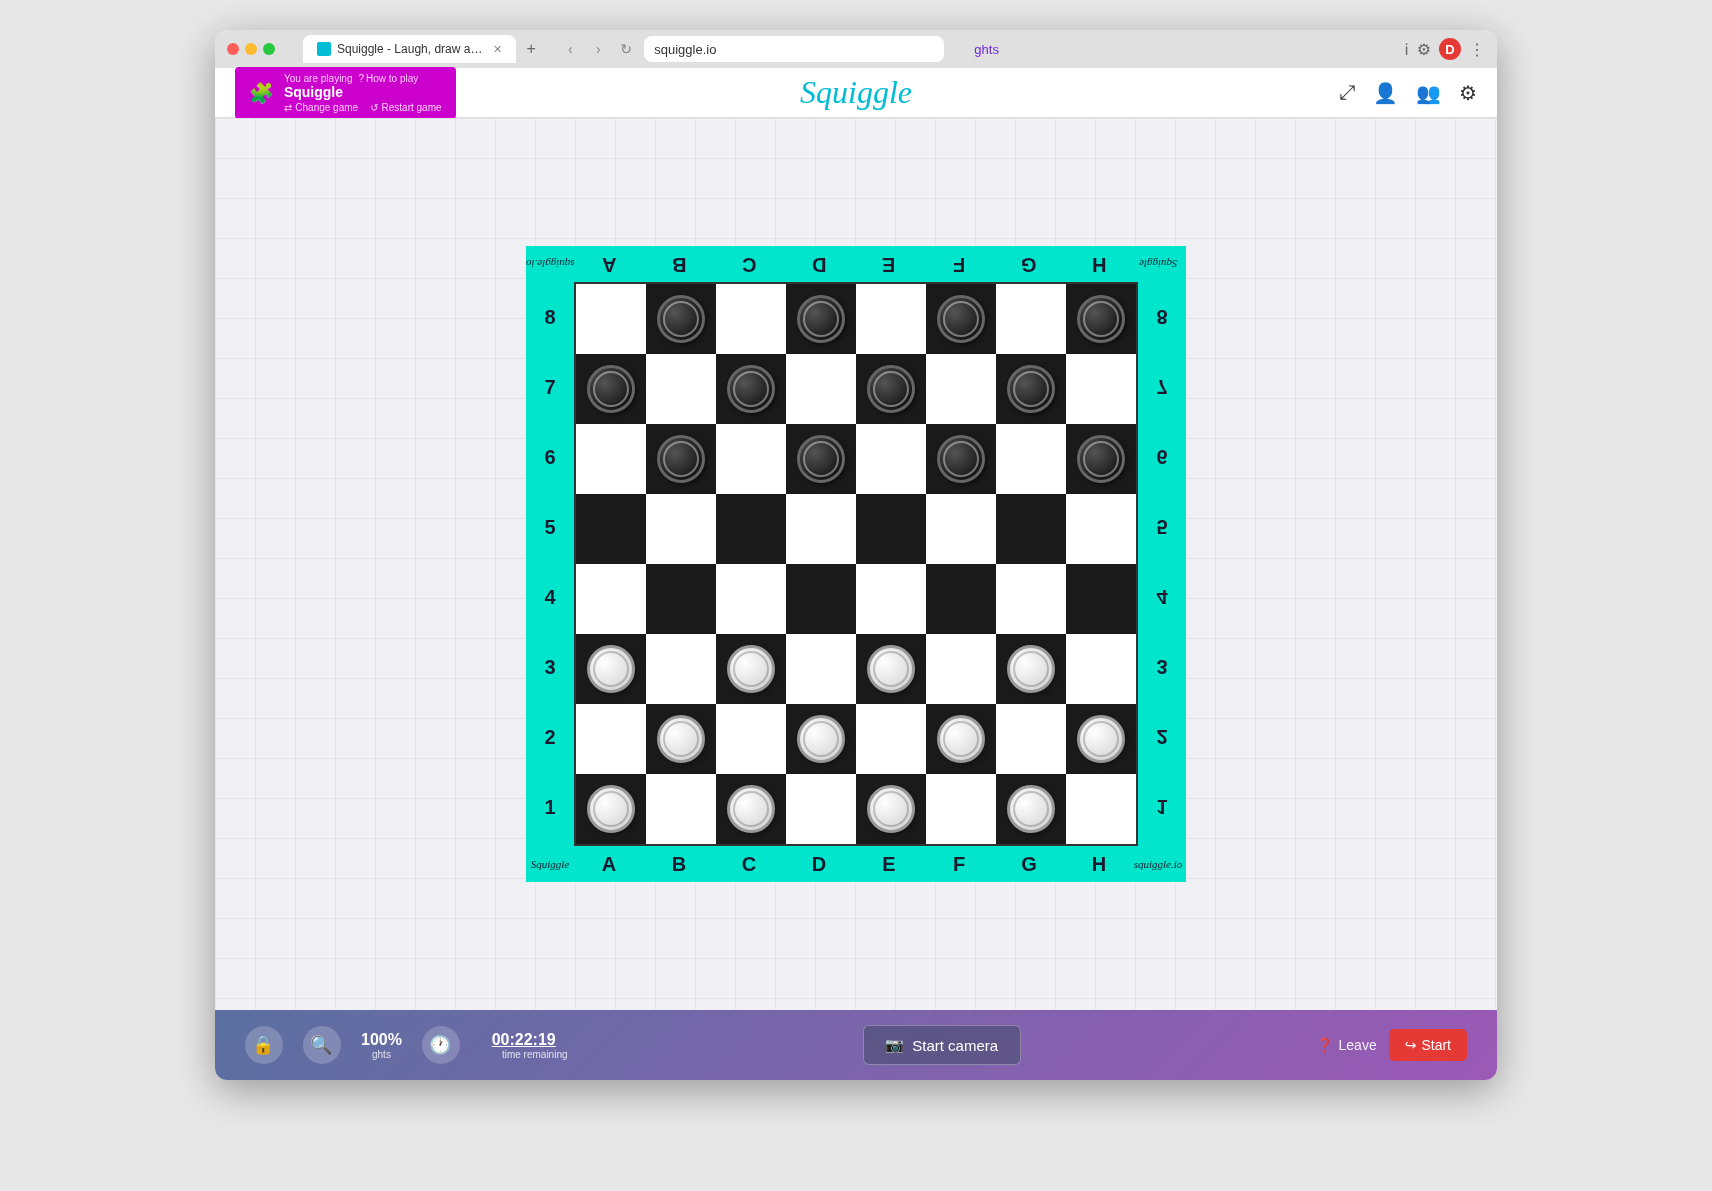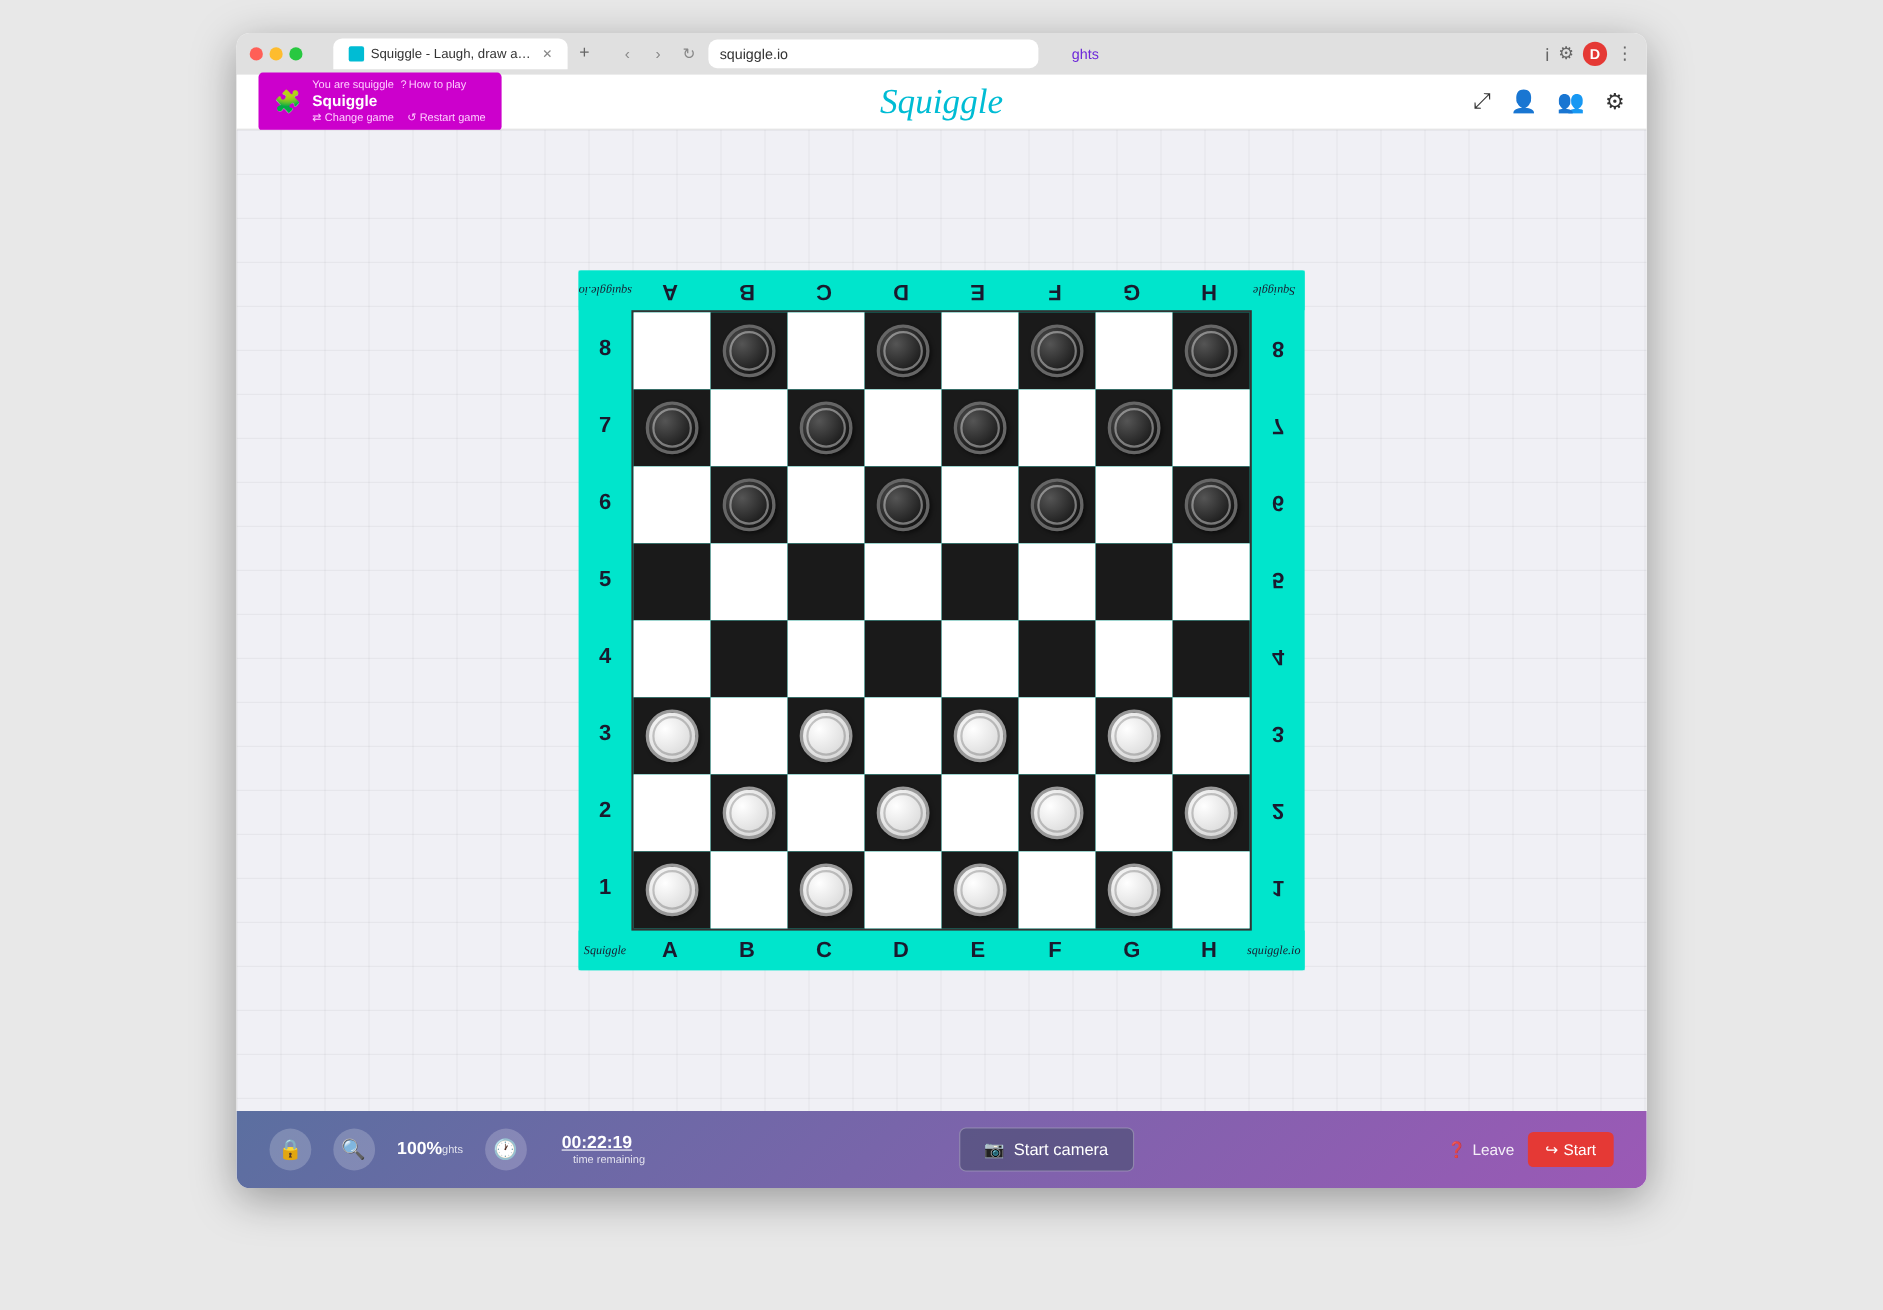--- a/index.html
+++ b/index.html
@@ -417,21 +417,21 @@
       display: flex;
       align-items: center;
       justify-content: center;
       color: white;
       font-size: 18px;
       cursor: pointer;
     }
 
     .zoom-info {
       display: flex;
-      flex-direction: row;
+      flex-direction: column;
       align-items: center;
       color: white;
     }
 
     .zoom-value {
       font-size: 16px;
       font-weight: bold;
     }
 
     .zoom-label {
@@ -549,21 +549,21 @@
     </div>
   </div>
 
   <div class="browser-content">
 
     <div class="game-header">
       <div class="game-info-panel">
         <span class="puzzle-icon">🧩</span>
         <div class="game-info-text">
           <div style="display:flex;align-items:center;gap:6px;">
-            <span class="playing-label">You are squiggle</span>
+            <span class="playing-label">You are playing</span>
             <span class="how-to-play" style="color:#ffccff;font-size:10px;display:flex;align-items:center;gap:2px;">
               <span>?</span>
               <span>How to play</span>
             </span>
           </div>
           <span class="game-name">Squiggle</span>
           <div class="game-actions">
             <span class="game-action-link">
               <span>⇄</span>
               <span>Change game</span>

